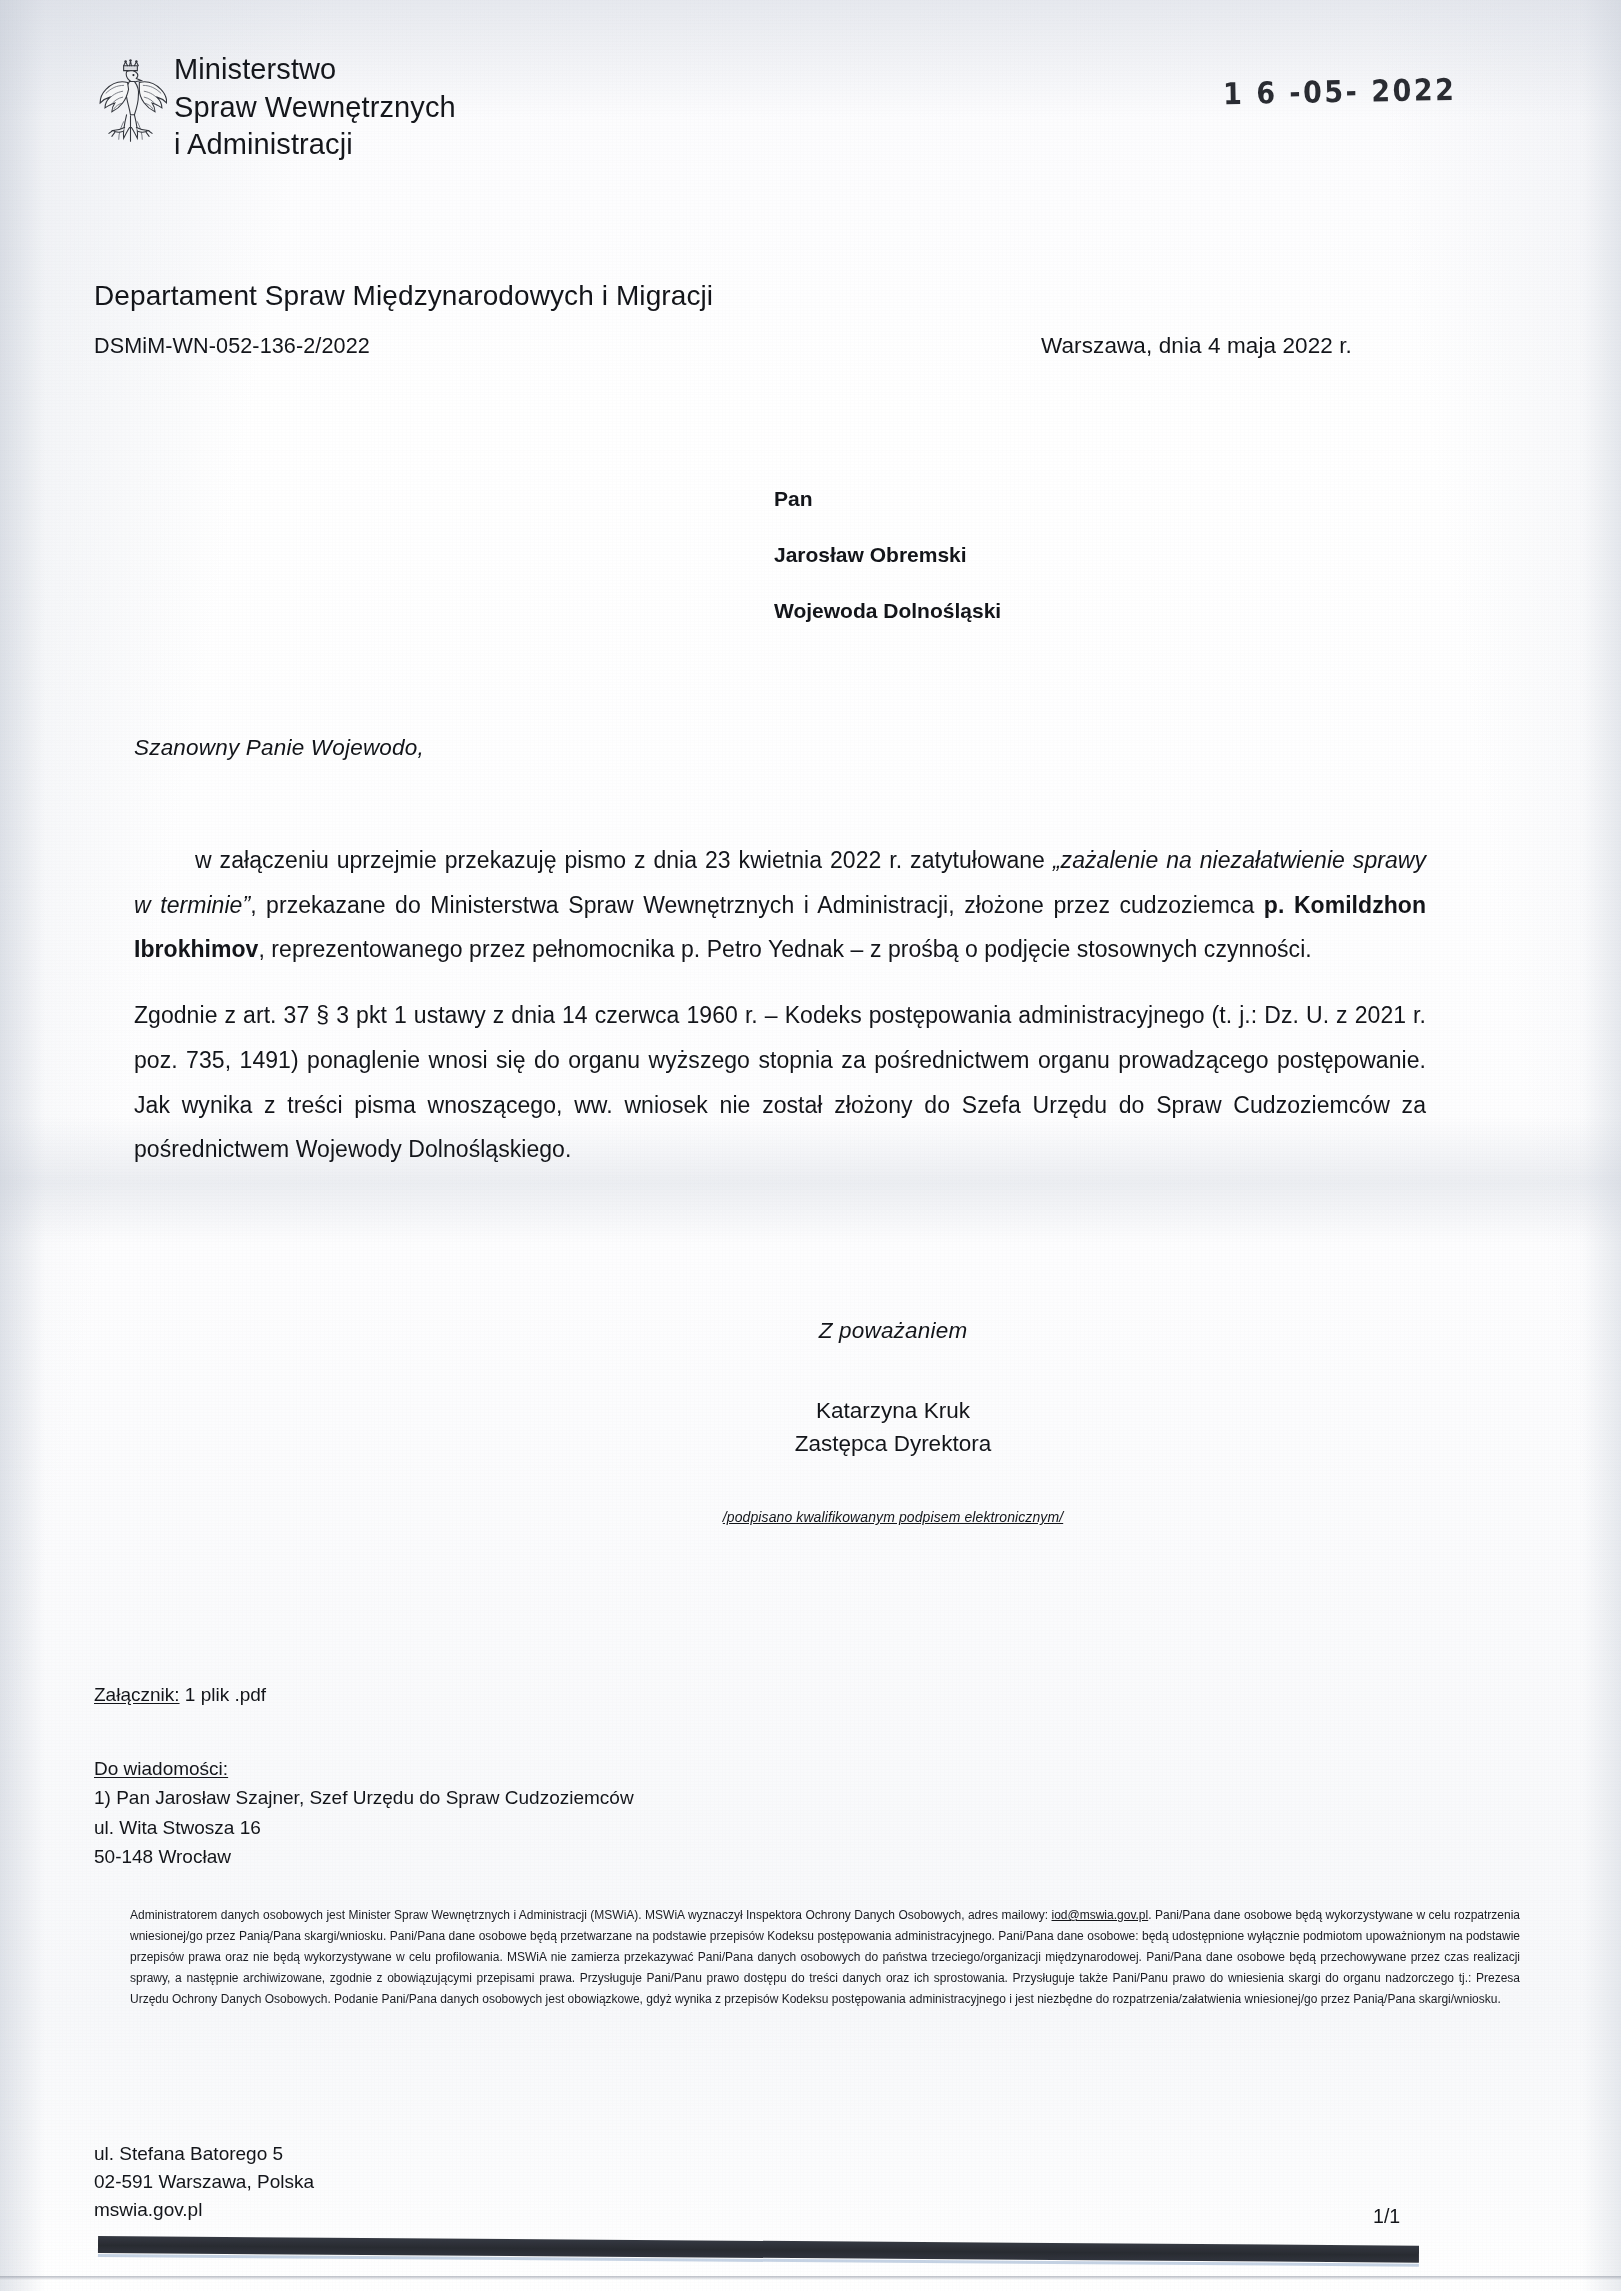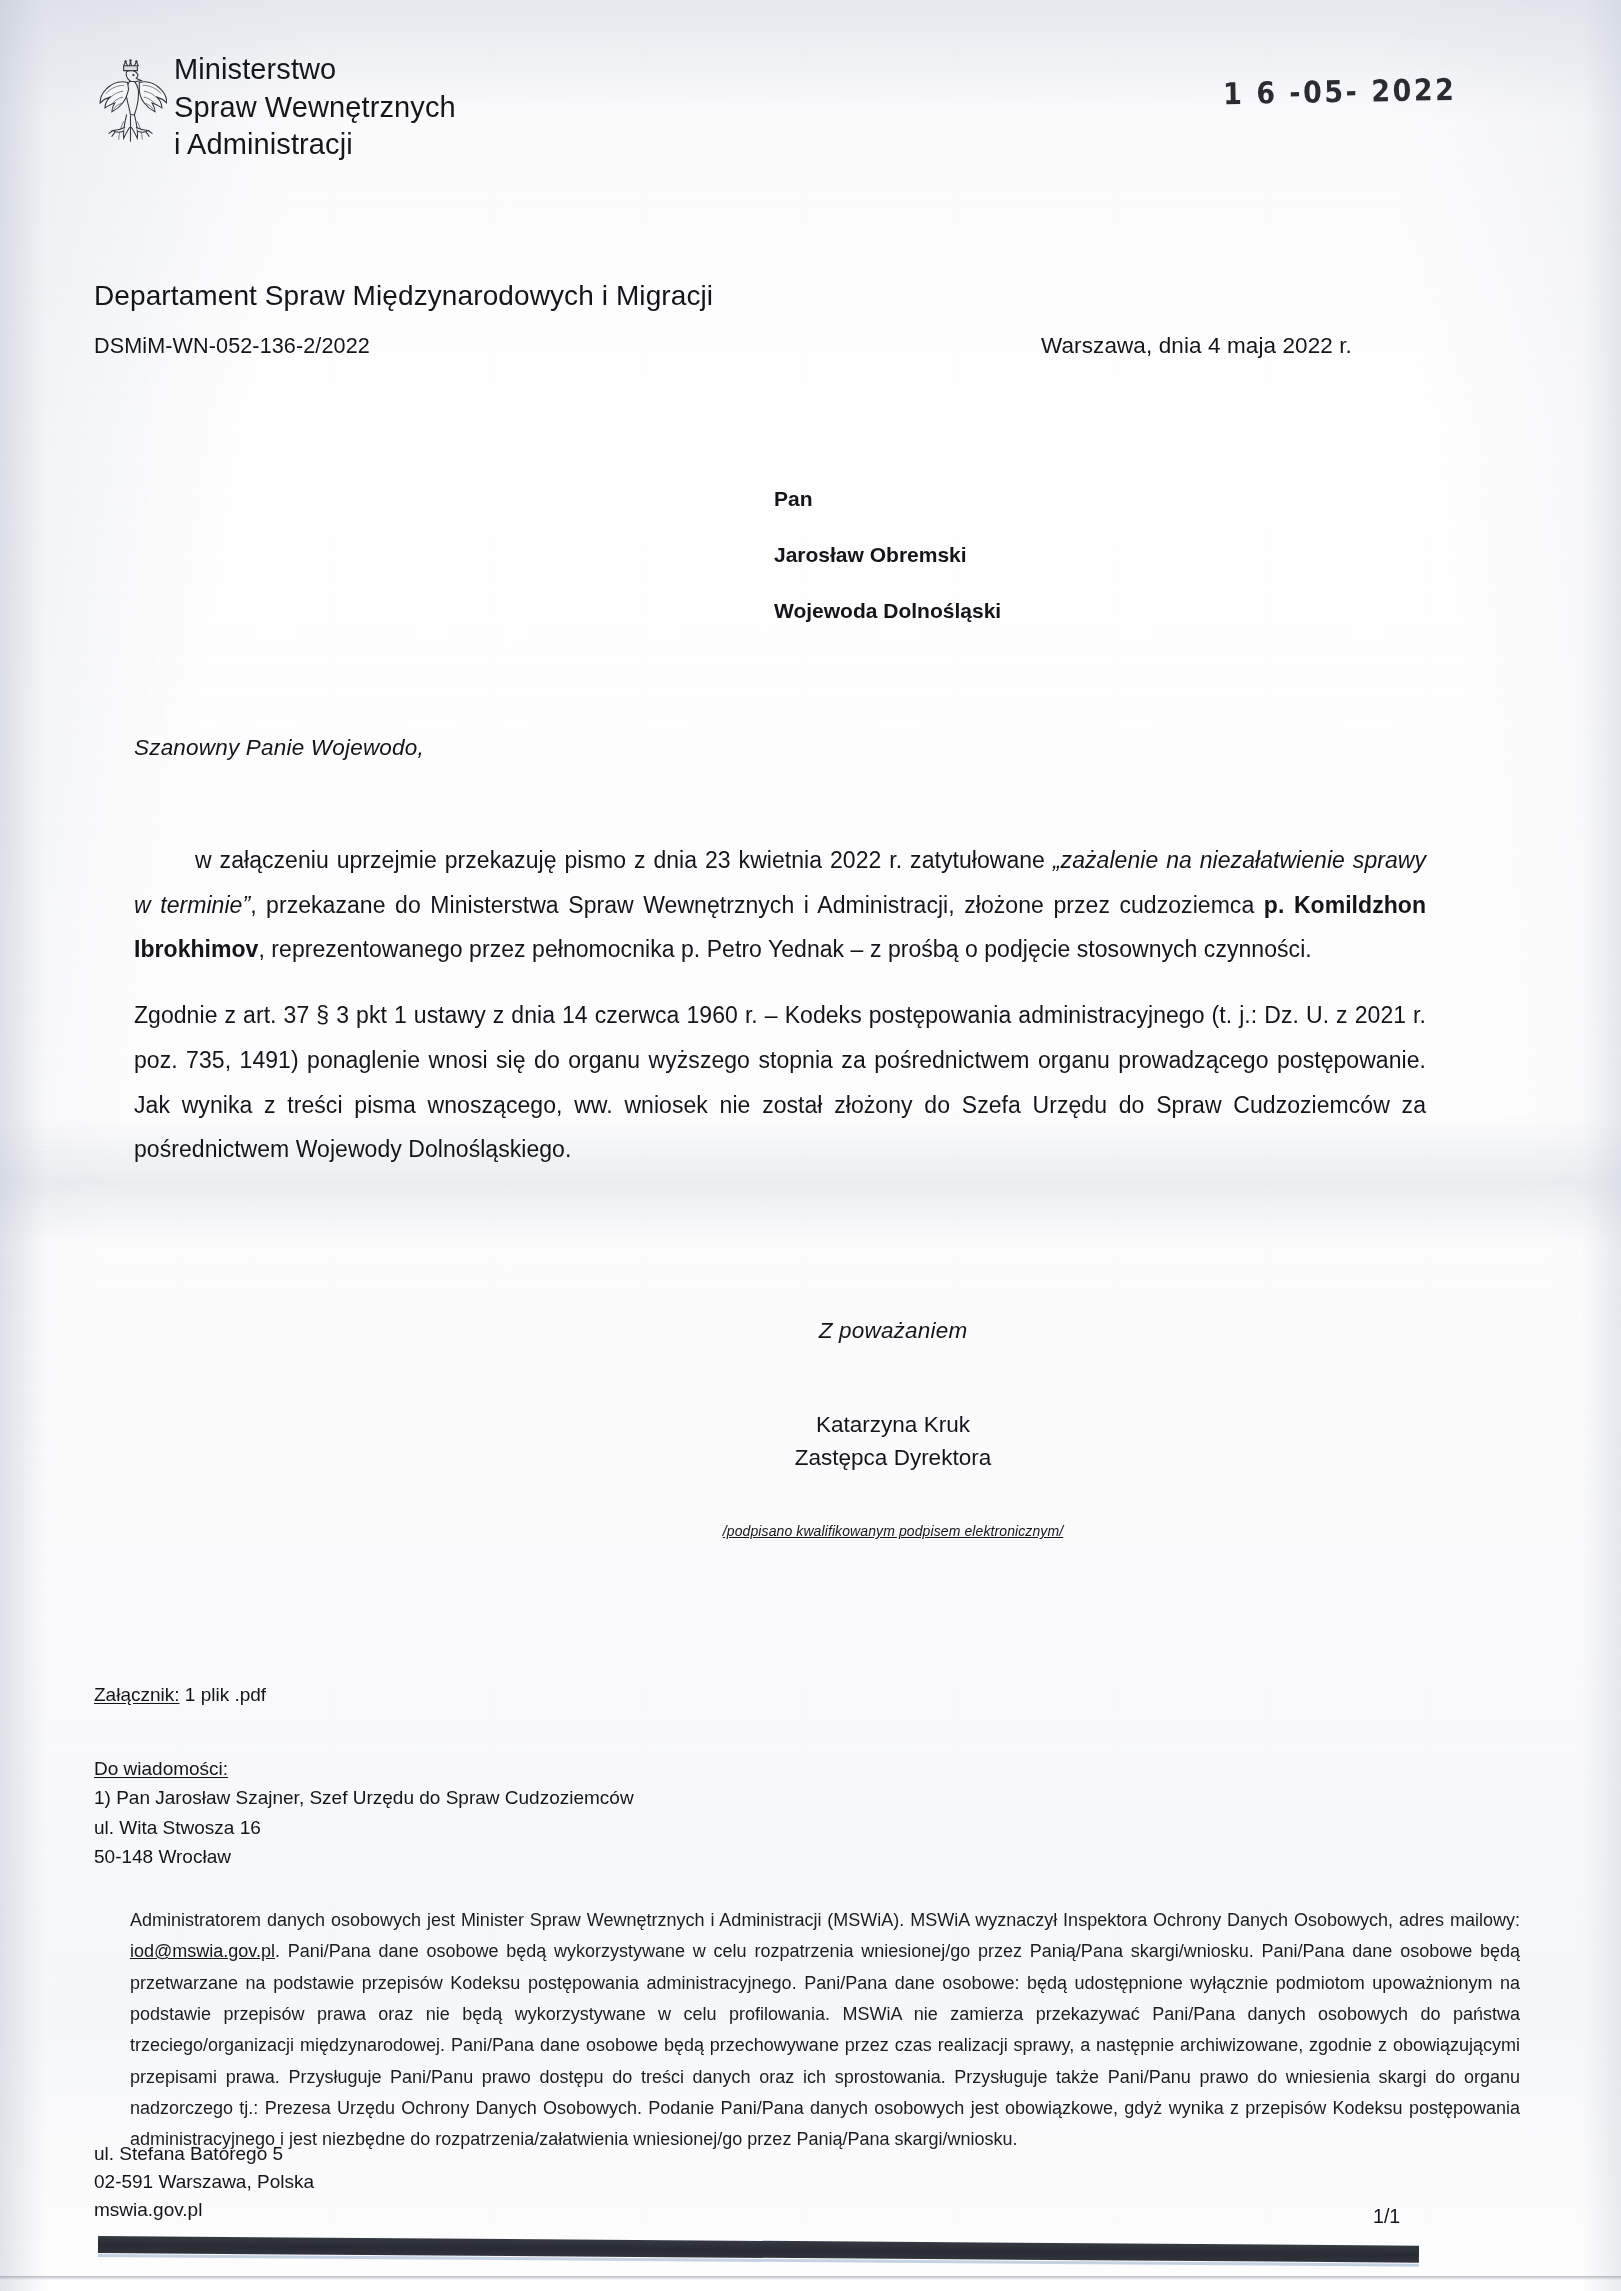--- a/index.html
+++ b/index.html
@@ -159,21 +159,21 @@
     width: 1621px;
     text-align: center;
     font-size: 22.5px;
   }
   .sign-regards {
     font-style: italic;
     margin-left: 165px;
     letter-spacing: 0.2px;
   }
   .sign-name {
-    margin-top: 65px;
+    margin-top: 51px;
     margin-left: 165px;
     line-height: 1.45;
     white-space: pre-line;
   }
   .sign-esign {
     margin-top: 49px;
     margin-left: 165px;
     font-style: italic;
     font-size: 14px;
     letter-spacing: 0.1px;
@@ -195,21 +195,21 @@
     line-height: 1.55;
   }
   .u { text-decoration: underline; text-underline-offset: 2px; }
 
   
   .gdpr {
     position: absolute;
     left: 130px;
     top: 1905px;
     width: 1390px;
-    font-size: 18px;
+    font-size: 12px;
     line-height: 1.74;
     text-align: justify;
     text-justify: inter-word;
     color: #1a1c22;
   }
   .gdpr a, .gdpr .mail {
     text-decoration: underline;
     text-underline-offset: 1px;
     color: #15171c;
   }

